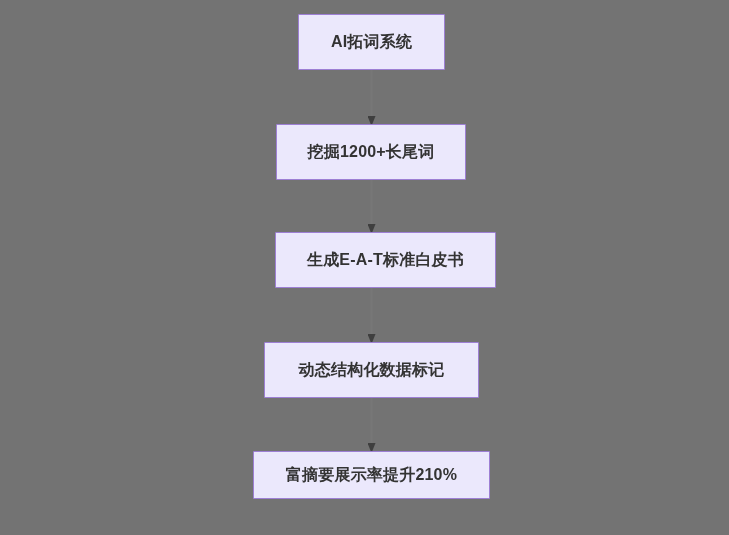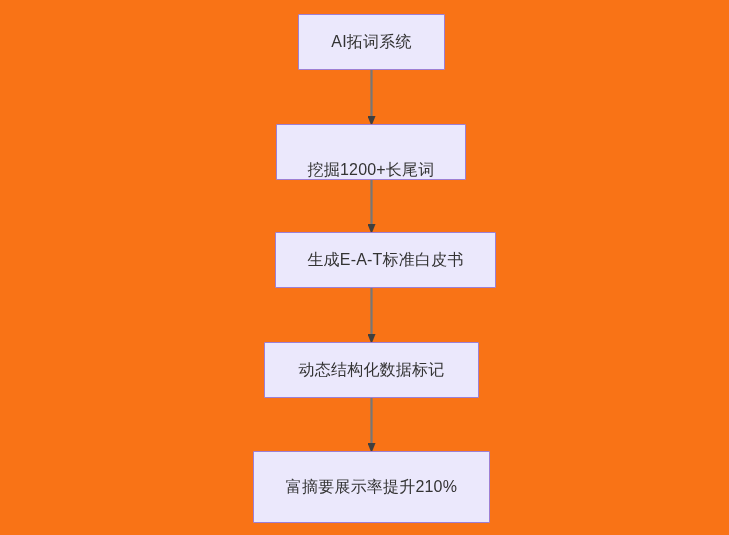--- a/index.html
+++ b/index.html
@@ -10,21 +10,22 @@
     width: 729px;
     height: 535px;
     background: #f8f8f8;
     font-family: "Liberation Sans", "DejaVu Sans", sans-serif;
     overflow: hidden;
   }
   #flowchart-canvas {
     position: relative;
     width: 729px;
     height: 535px;
-    background: #f97316;
+    background: #737373;
+    font-weight: bold;
   }
   .edge-layer {
     position: absolute;
     left: 0;
     top: 0;
     width: 729px;
     height: 535px;
     pointer-events: none;
   }
   .node {
@@ -42,24 +43,24 @@
     letter-spacing: 0.2px;
     white-space: nowrap;
     user-select: none;
   }
   .node-label {
     display: block;
     text-align: center;
   }
   
   #node-0 { left: 298px; top: 14px;  width: 147px; height: 56px; }
-  #node-1 { left: 276px; top: 124px; width: 190px; height: 56px; align-items: flex-end; }
+  #node-1 { left: 276px; top: 124px; width: 190px; height: 56px; }
   #node-2 { left: 261px; top: 232px; width: 221px; height: 56px; margin-left: 14px; }
   #node-3 { left: 264px; top: 342px; width: 215px; height: 56px; }
-  #node-4 { left: 253px; top: 451px; width: 237px; height: 72px; }
+  #node-4 { left: 253px; top: 451px; width: 237px; height: 48px; }
 </style>
 </head>
 <body>
 
 <div id="flowchart-canvas">
 
   <svg class="edge-layer" width="729" height="535" viewBox="0 0 729 535" xmlns="http://www.w3.org/2000/svg">
     <defs>
       <marker id="arrowhead" markerWidth="10" markerHeight="8" refX="0" refY="4" orient="auto" markerUnits="userSpaceOnUse">
         <polygon points="0 0, 10 4, 0 8" fill="#3f3f3f"></polygon>

